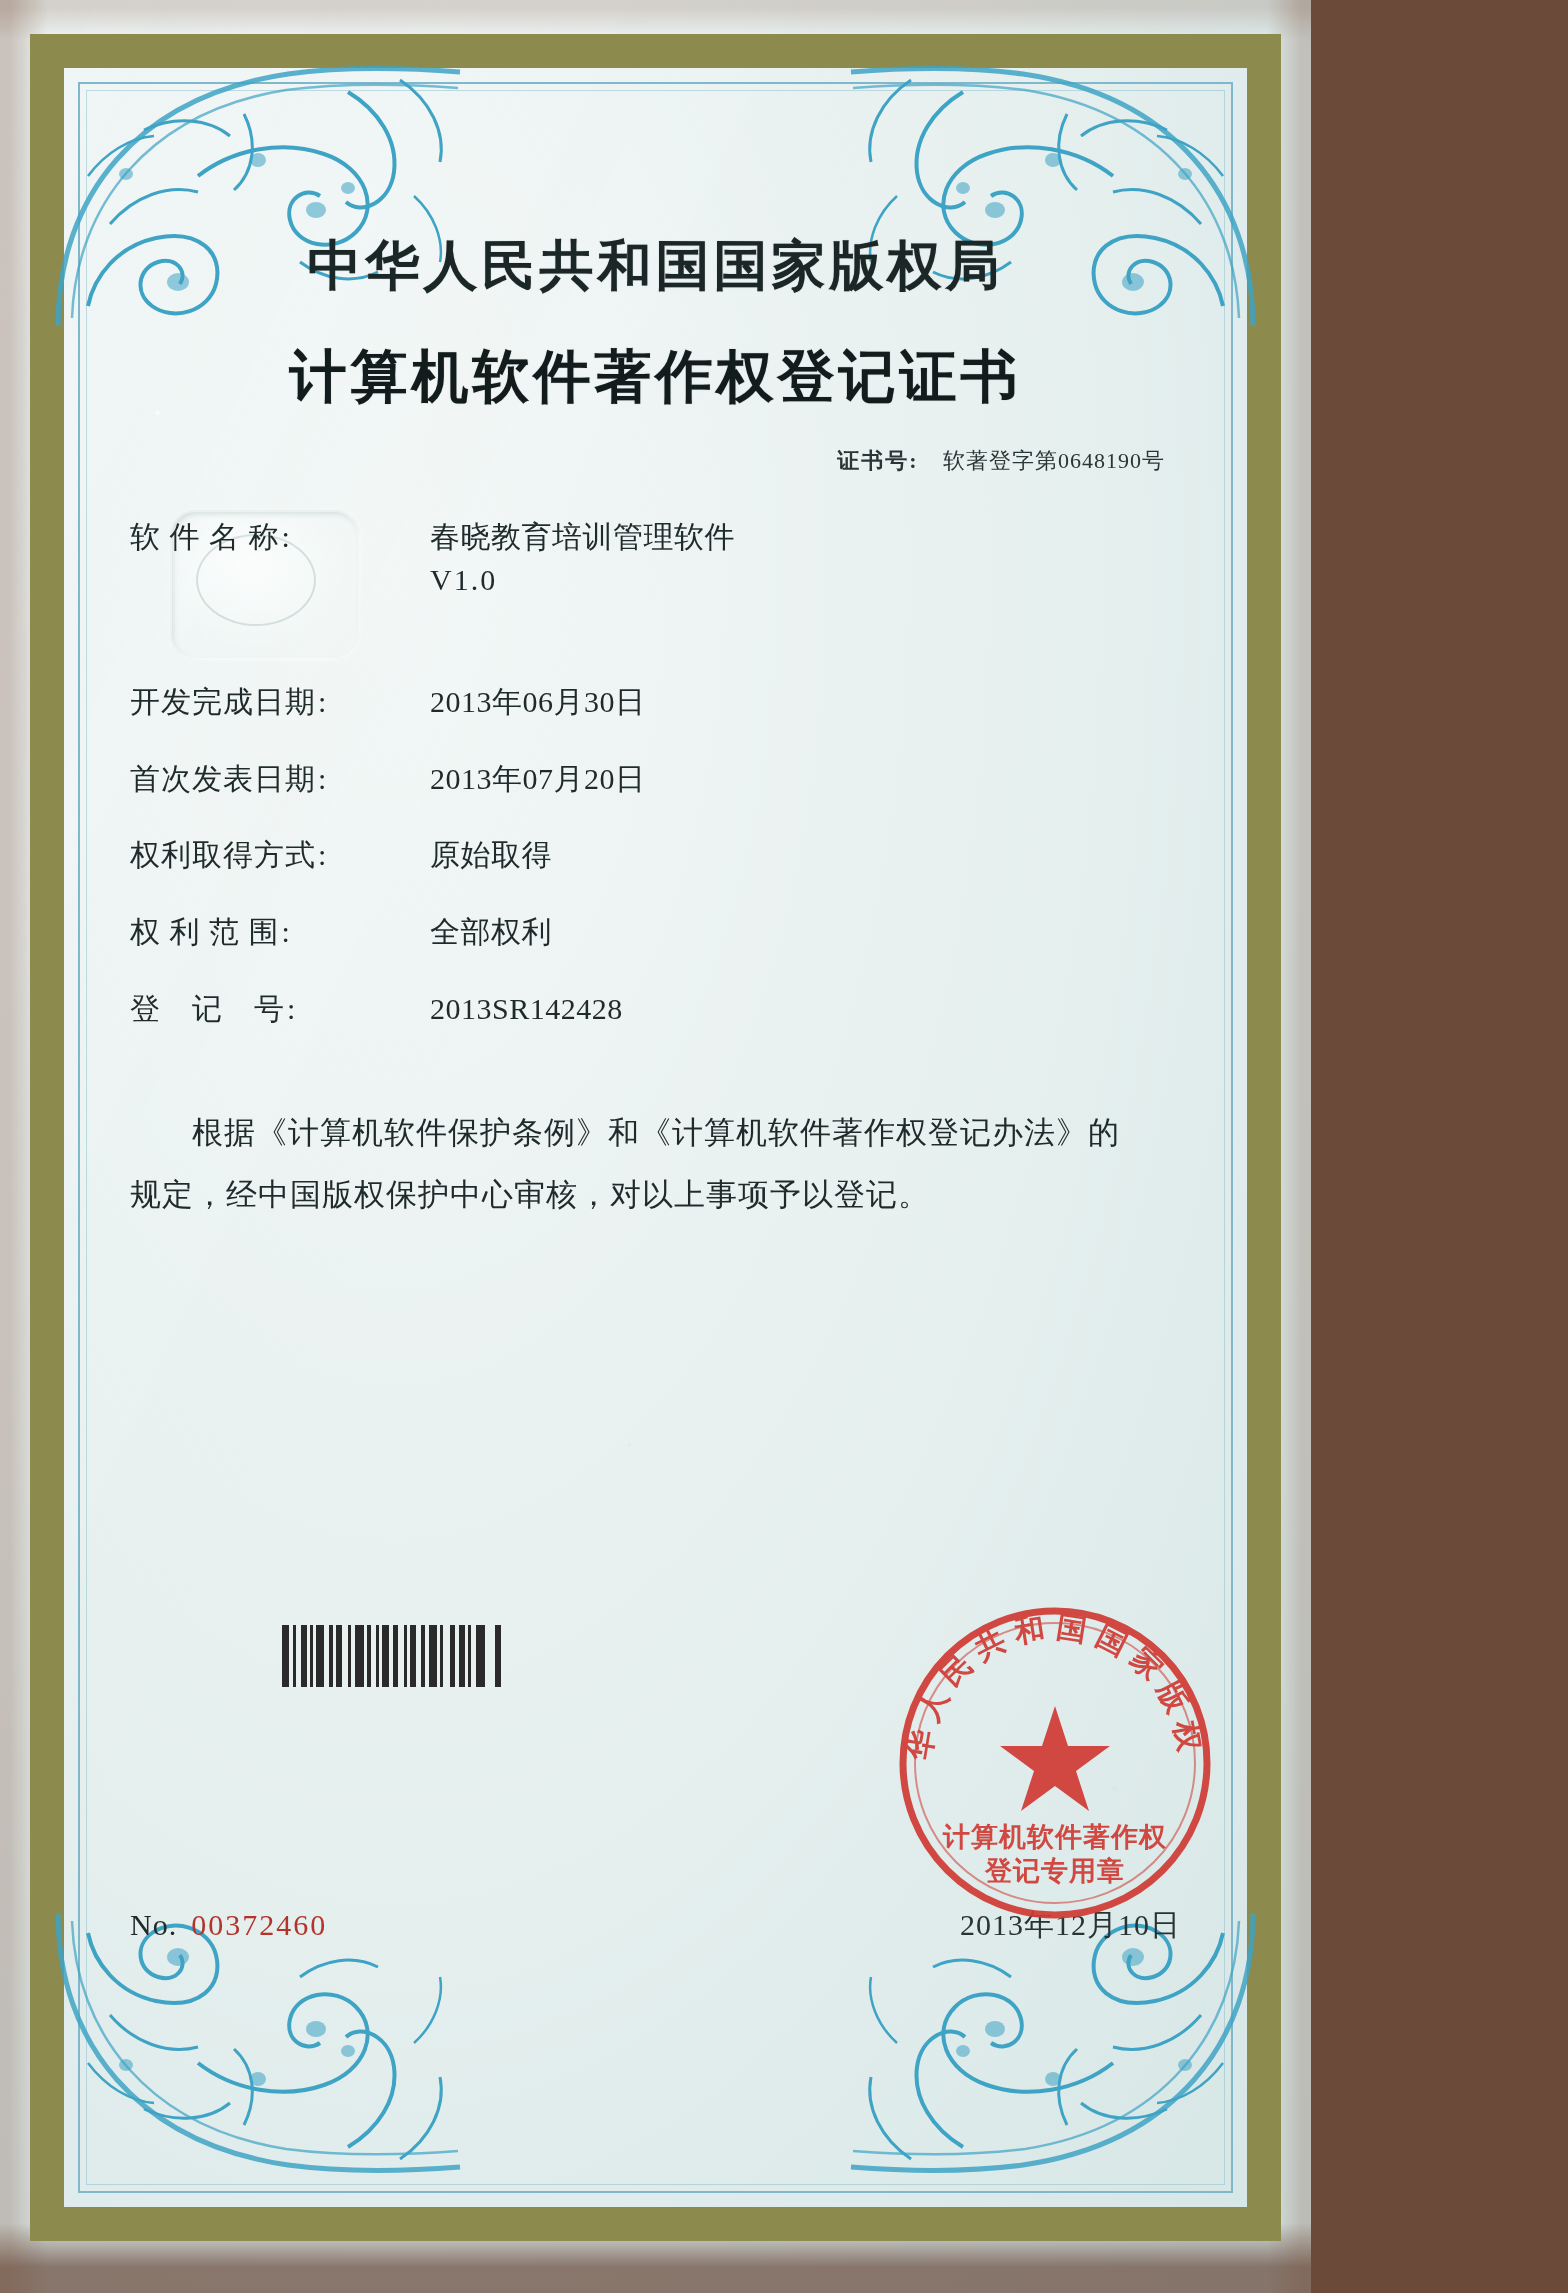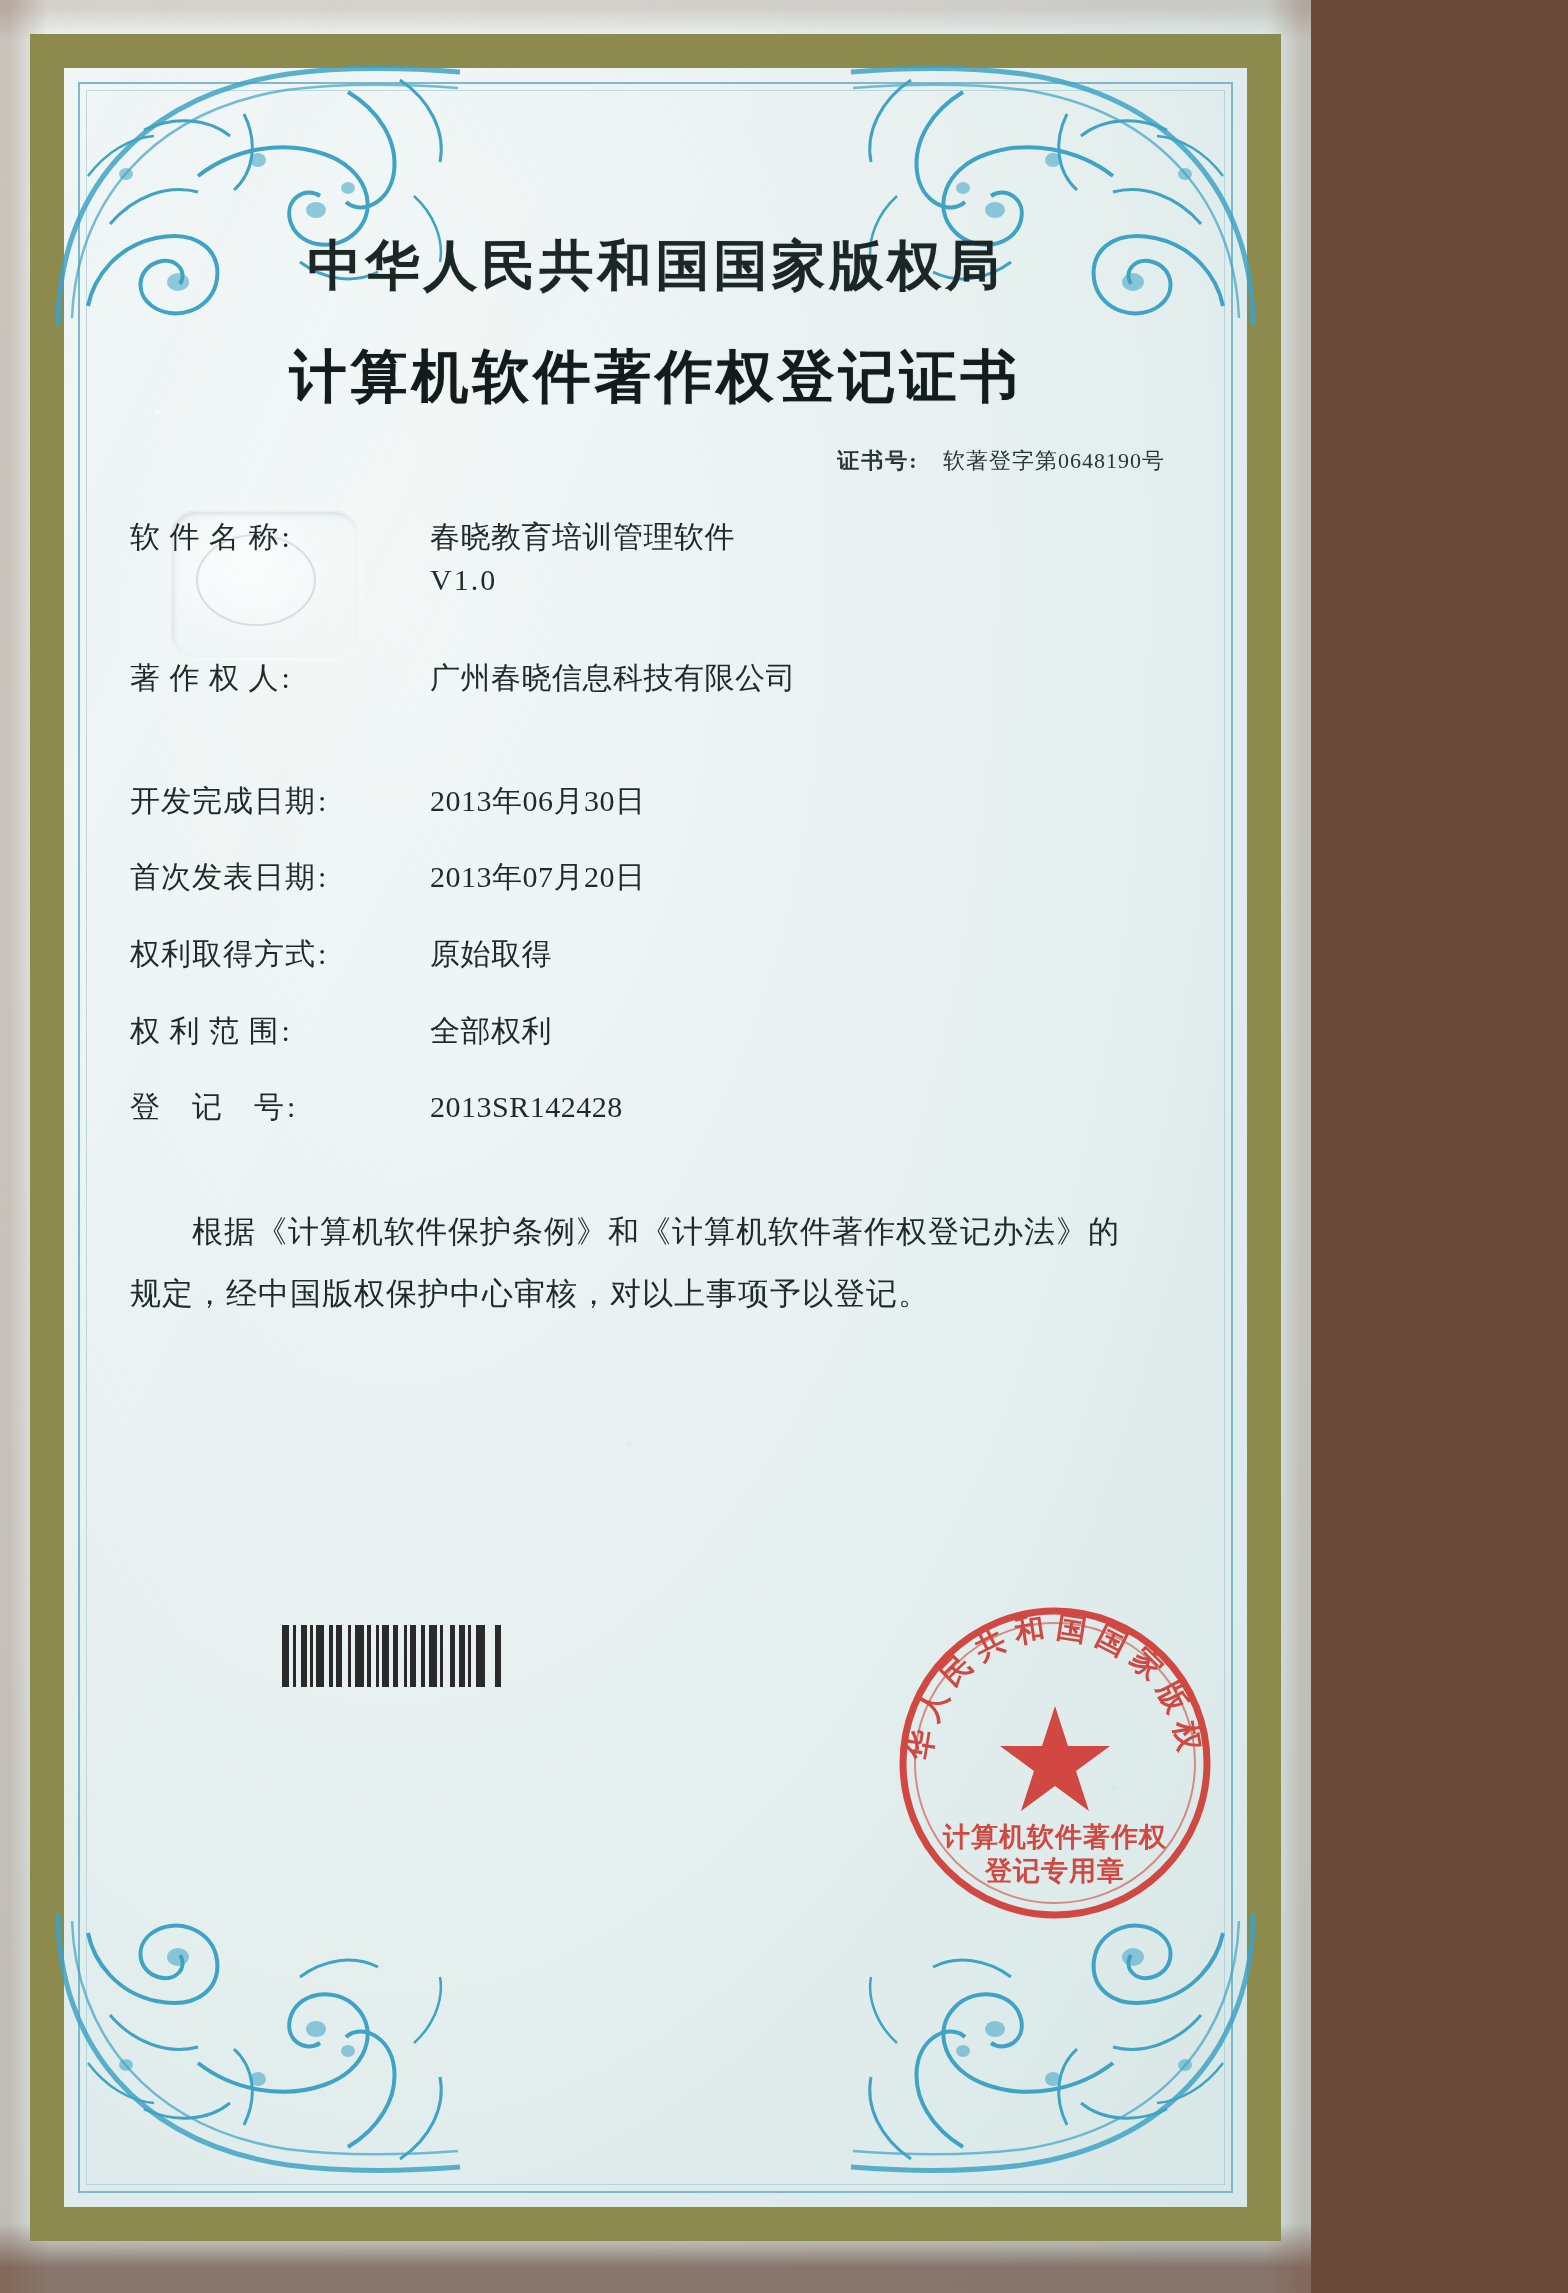--- a/index.html
+++ b/index.html
@@ -416,24 +416,20 @@
     </div>
 
     <div class="field" style="margin-top:40px">
       <span class="label"><span>软 件 名 称</span><span class="colon">:</span></span>
       <span class="value">
         <span>春晓教育培训管理软件</span>
         <span class="line2">V1.0</span>
       </span>
     </div>
 
-    <div class="field" style="margin-top:56px">
-      <span class="label"><span>著 作 权 人</span><span class="colon">:</span></span>
-      <span class="value">广州春晓信息科技有限公司</span>
-    </div>
 
     <div class="gap-lg"></div>
 
     <div class="field">
       <span class="label"><span>开发完成日期</span><span class="colon">:</span></span>
       <span class="value">2013年06月30日</span>
     </div>
 
     <div class="field">
       <span class="label"><span>首次发表日期</span><span class="colon">:</span></span>
@@ -518,14 +514,20 @@
       <circle cx="165" cy="165" r="140" fill="none" stroke="#cf3b33" stroke-width="2" opacity=".6"></circle>
       <text font-family="'DejaVu Serif','Liberation Serif',serif" font-size="30" font-weight="bold" fill="#cf3b33" letter-spacing="9">
         <textPath href="#sealArc" startOffset="50%" text-anchor="middle">中华人民共和国国家版权局</textPath>
       </text>
       <polygon fill="#cf3b33" points="165,108 178,148 220,148 186,173 199,213 165,188 131,213 144,173 110,148 152,148"></polygon>
       <text x="165" y="248" text-anchor="middle" font-family="'DejaVu Serif','Liberation Serif',serif" font-size="27" font-weight="bold" fill="#cf3b33" letter-spacing="1">计算机软件著作权</text>
       <text x="165" y="282" text-anchor="middle" font-family="'DejaVu Serif','Liberation Serif',serif" font-size="27" font-weight="bold" fill="#cf3b33" letter-spacing="1">登记专用章</text>
     </svg>
   </div>
 
+  <div class="footer">
+    <div>
+      <span class="no-label">No.</span><span class="no-value">00372460</span>
+    </div>
+    <div class="date">2013年12月10日</div>
+  </div>
 
 </div>
 
 </body></html>

